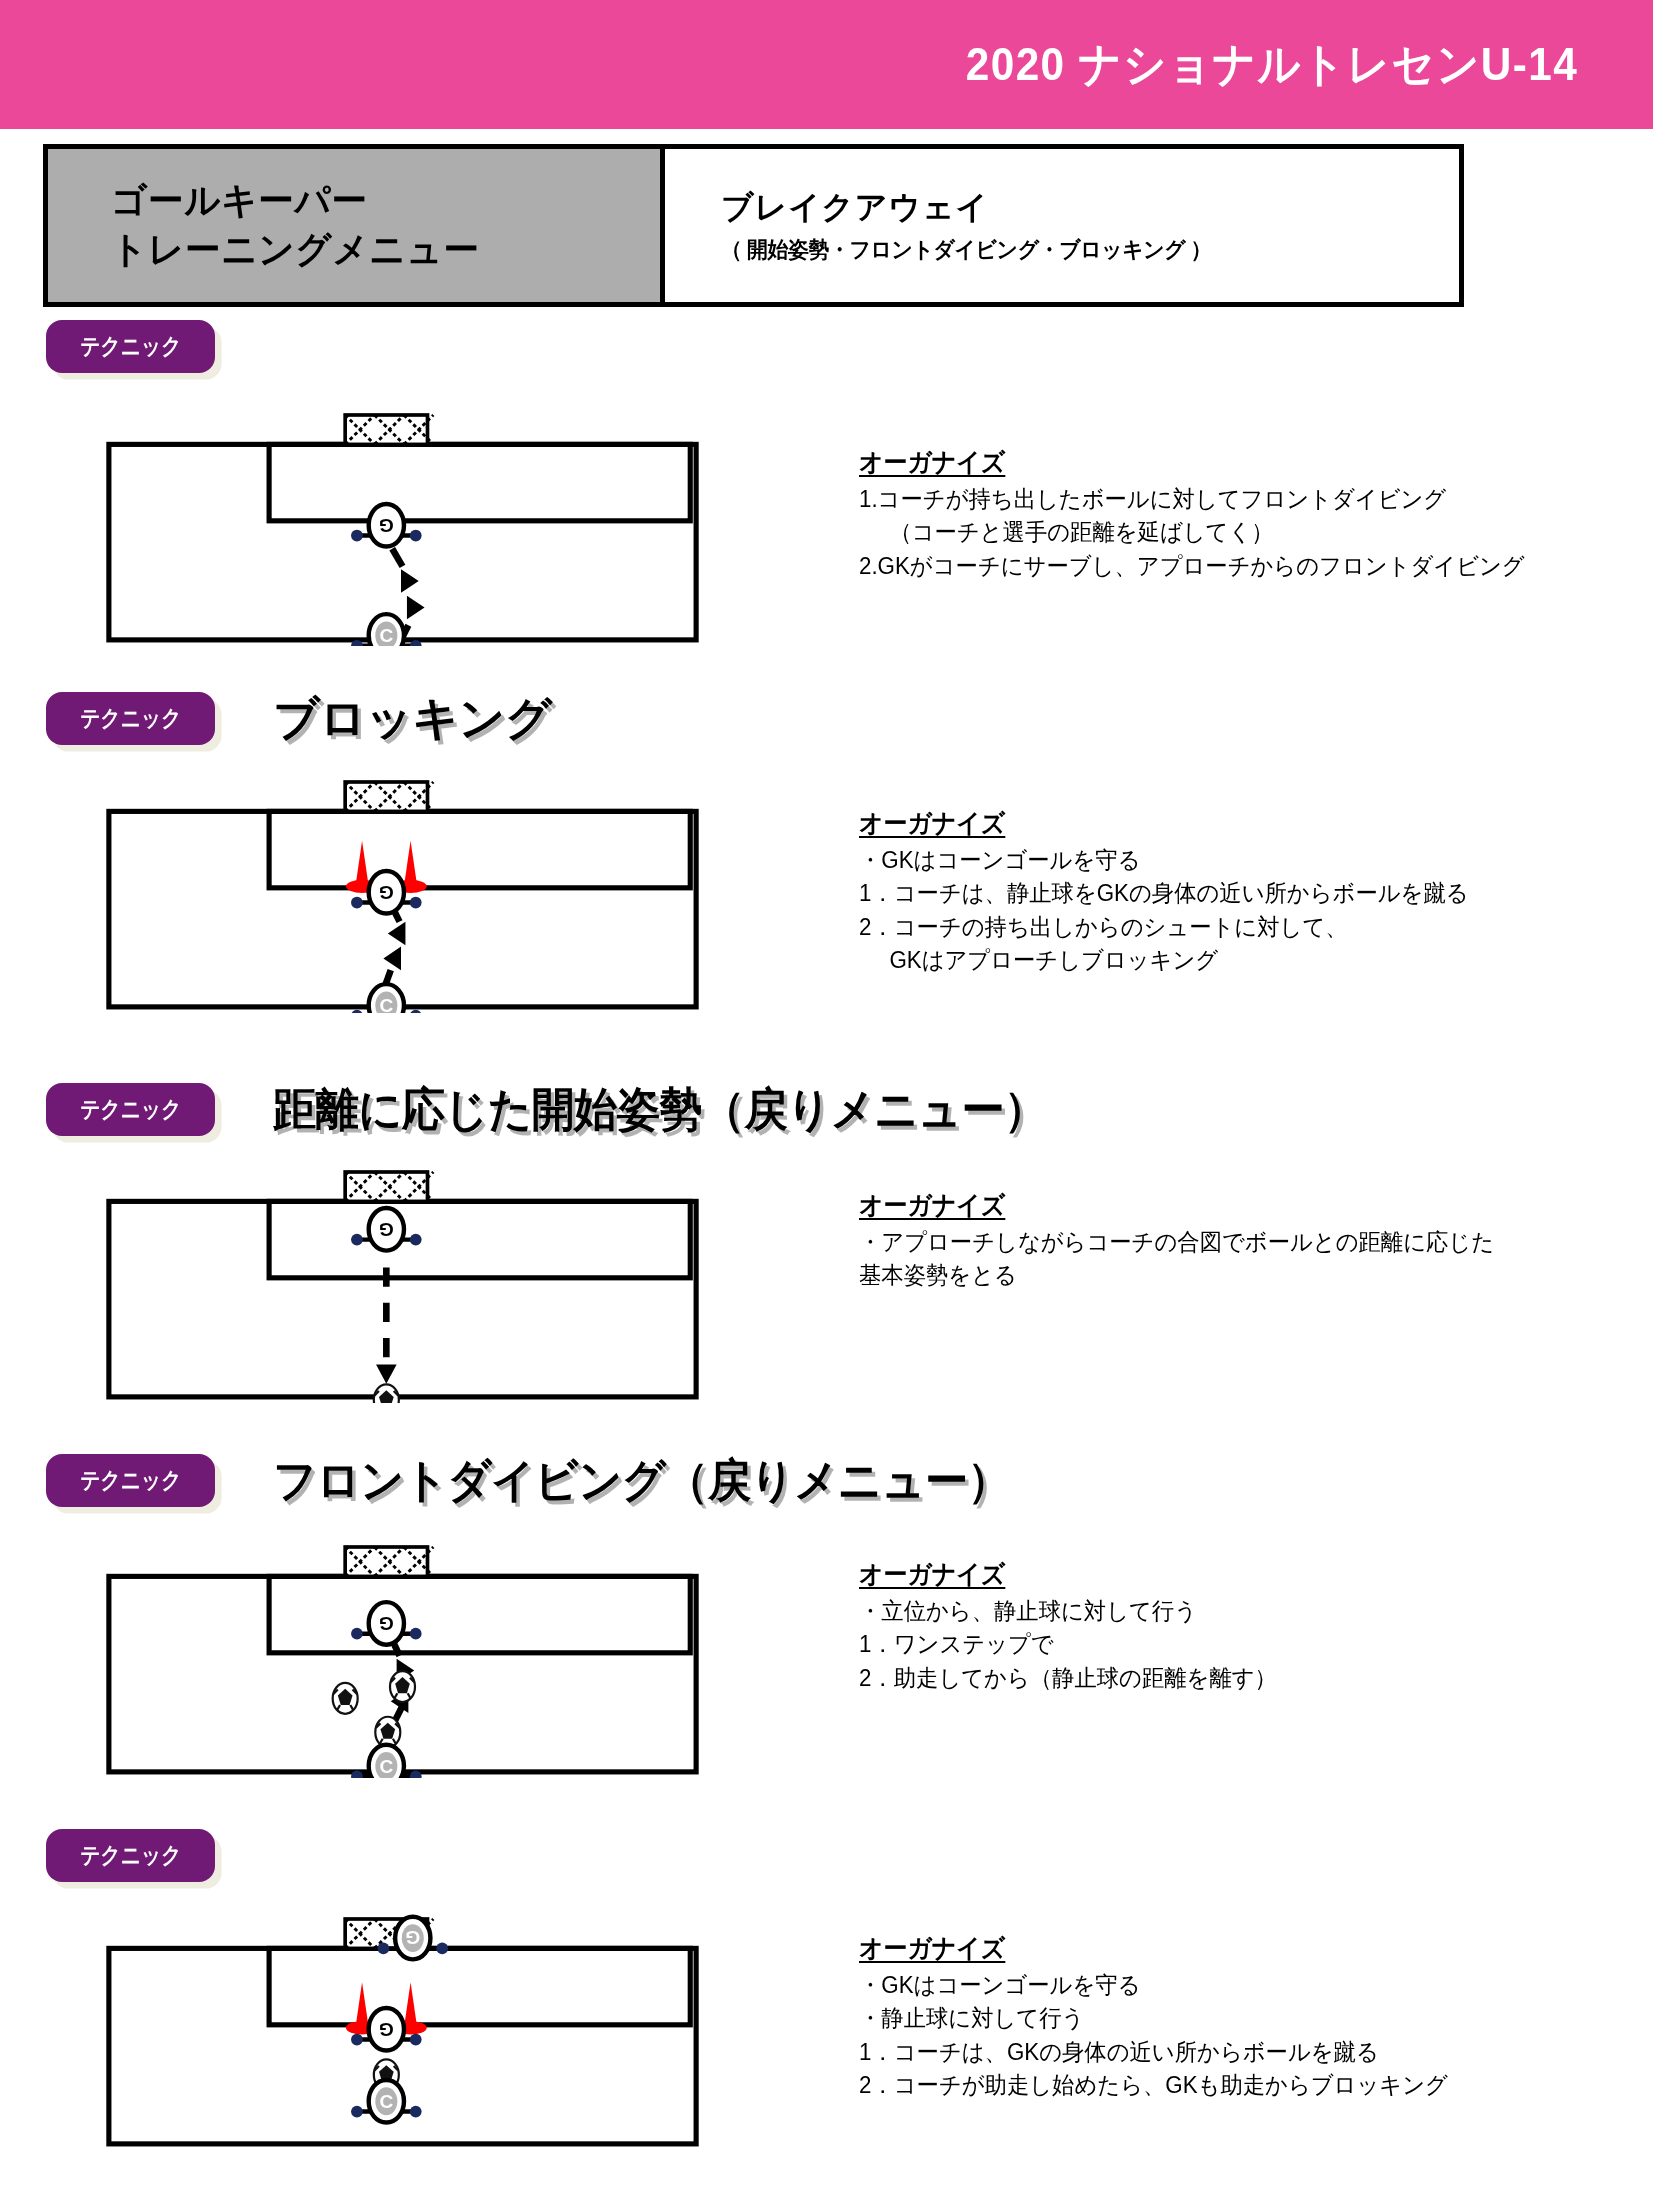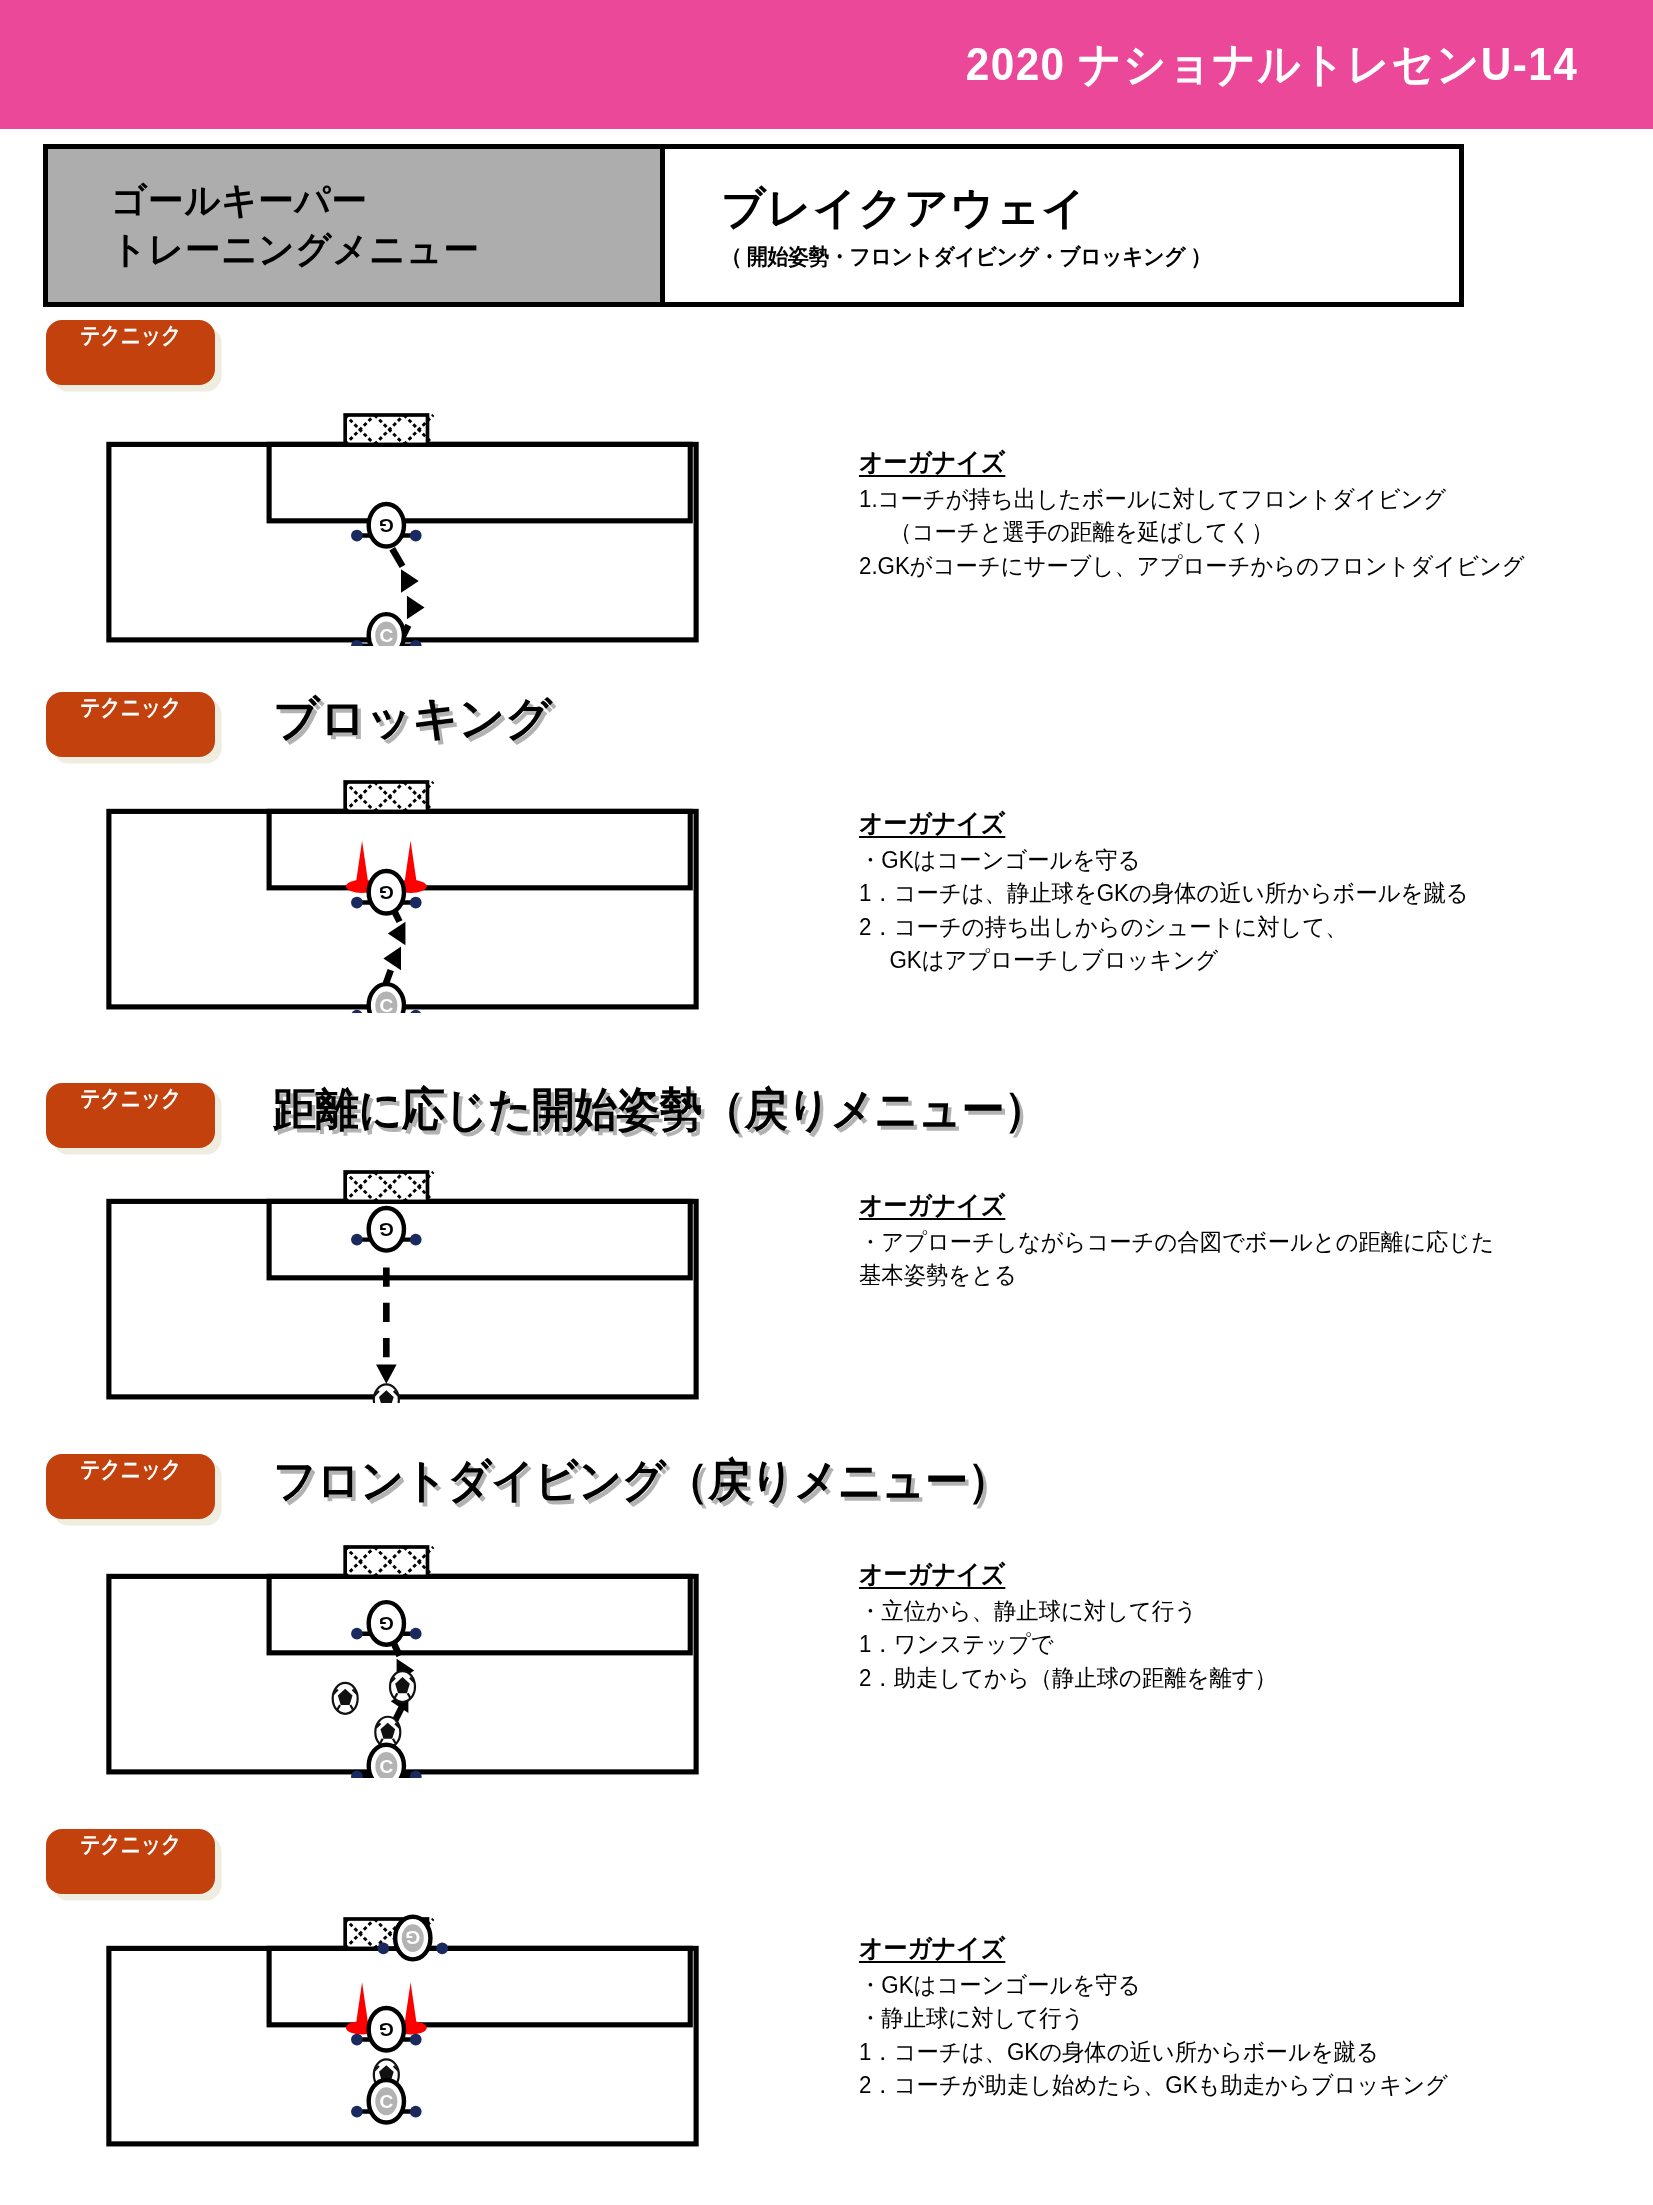--- a/index.html
+++ b/index.html
@@ -31,35 +31,35 @@
   .title-left div{
     font-size:37px; font-weight:700; line-height:1.32;
     letter-spacing:0.7px; white-space:nowrap;
     transform:scaleX(0.96); transform-origin:left center;
   }
   .title-right{
     flex:1; display:flex; flex-direction:column; justify-content:center;
     padding-left:56px;
   }
   .title-main{
-    font-size:44px; font-weight:700; letter-spacing:0.7px; white-space:nowrap;
+    font-size:32px; font-weight:700; letter-spacing:0.7px; white-space:nowrap;
     margin-bottom:4.4px;
   }
   .title-sub{
     font-size:22px; font-weight:700; letter-spacing:-0.4px; white-space:nowrap;
     transform:scaleX(0.95); transform-origin:left center;
   }
 
   
   .section{ position:absolute; left:0; width:1654px; }
   .sec-head{ position:relative; height:70px; }
   .badge{
-    position:absolute; left:46px; top:0; width:169px; height:65px;
-    background:#c2410c; border-radius:16px;
-    display:flex; align-items:flex-start; justify-content:center;
+    position:absolute; left:46px; top:0; width:169px; height:53px;
+    background:#701a75; border-radius:16px;
+    display:flex; align-items:center; justify-content:center;
     box-shadow:6.6px 6.6px 0 #efece0;
   }
   .badge span{
     color:#fff; font-size:23px; font-weight:700; letter-spacing:0px;
     transform:scaleX(0.86); transform-origin:center;
     white-space:nowrap;
   }
   .sec-title{
     position:absolute; left:273px; top:-4.4px;
     font-size:46px; font-weight:700; white-space:nowrap;

